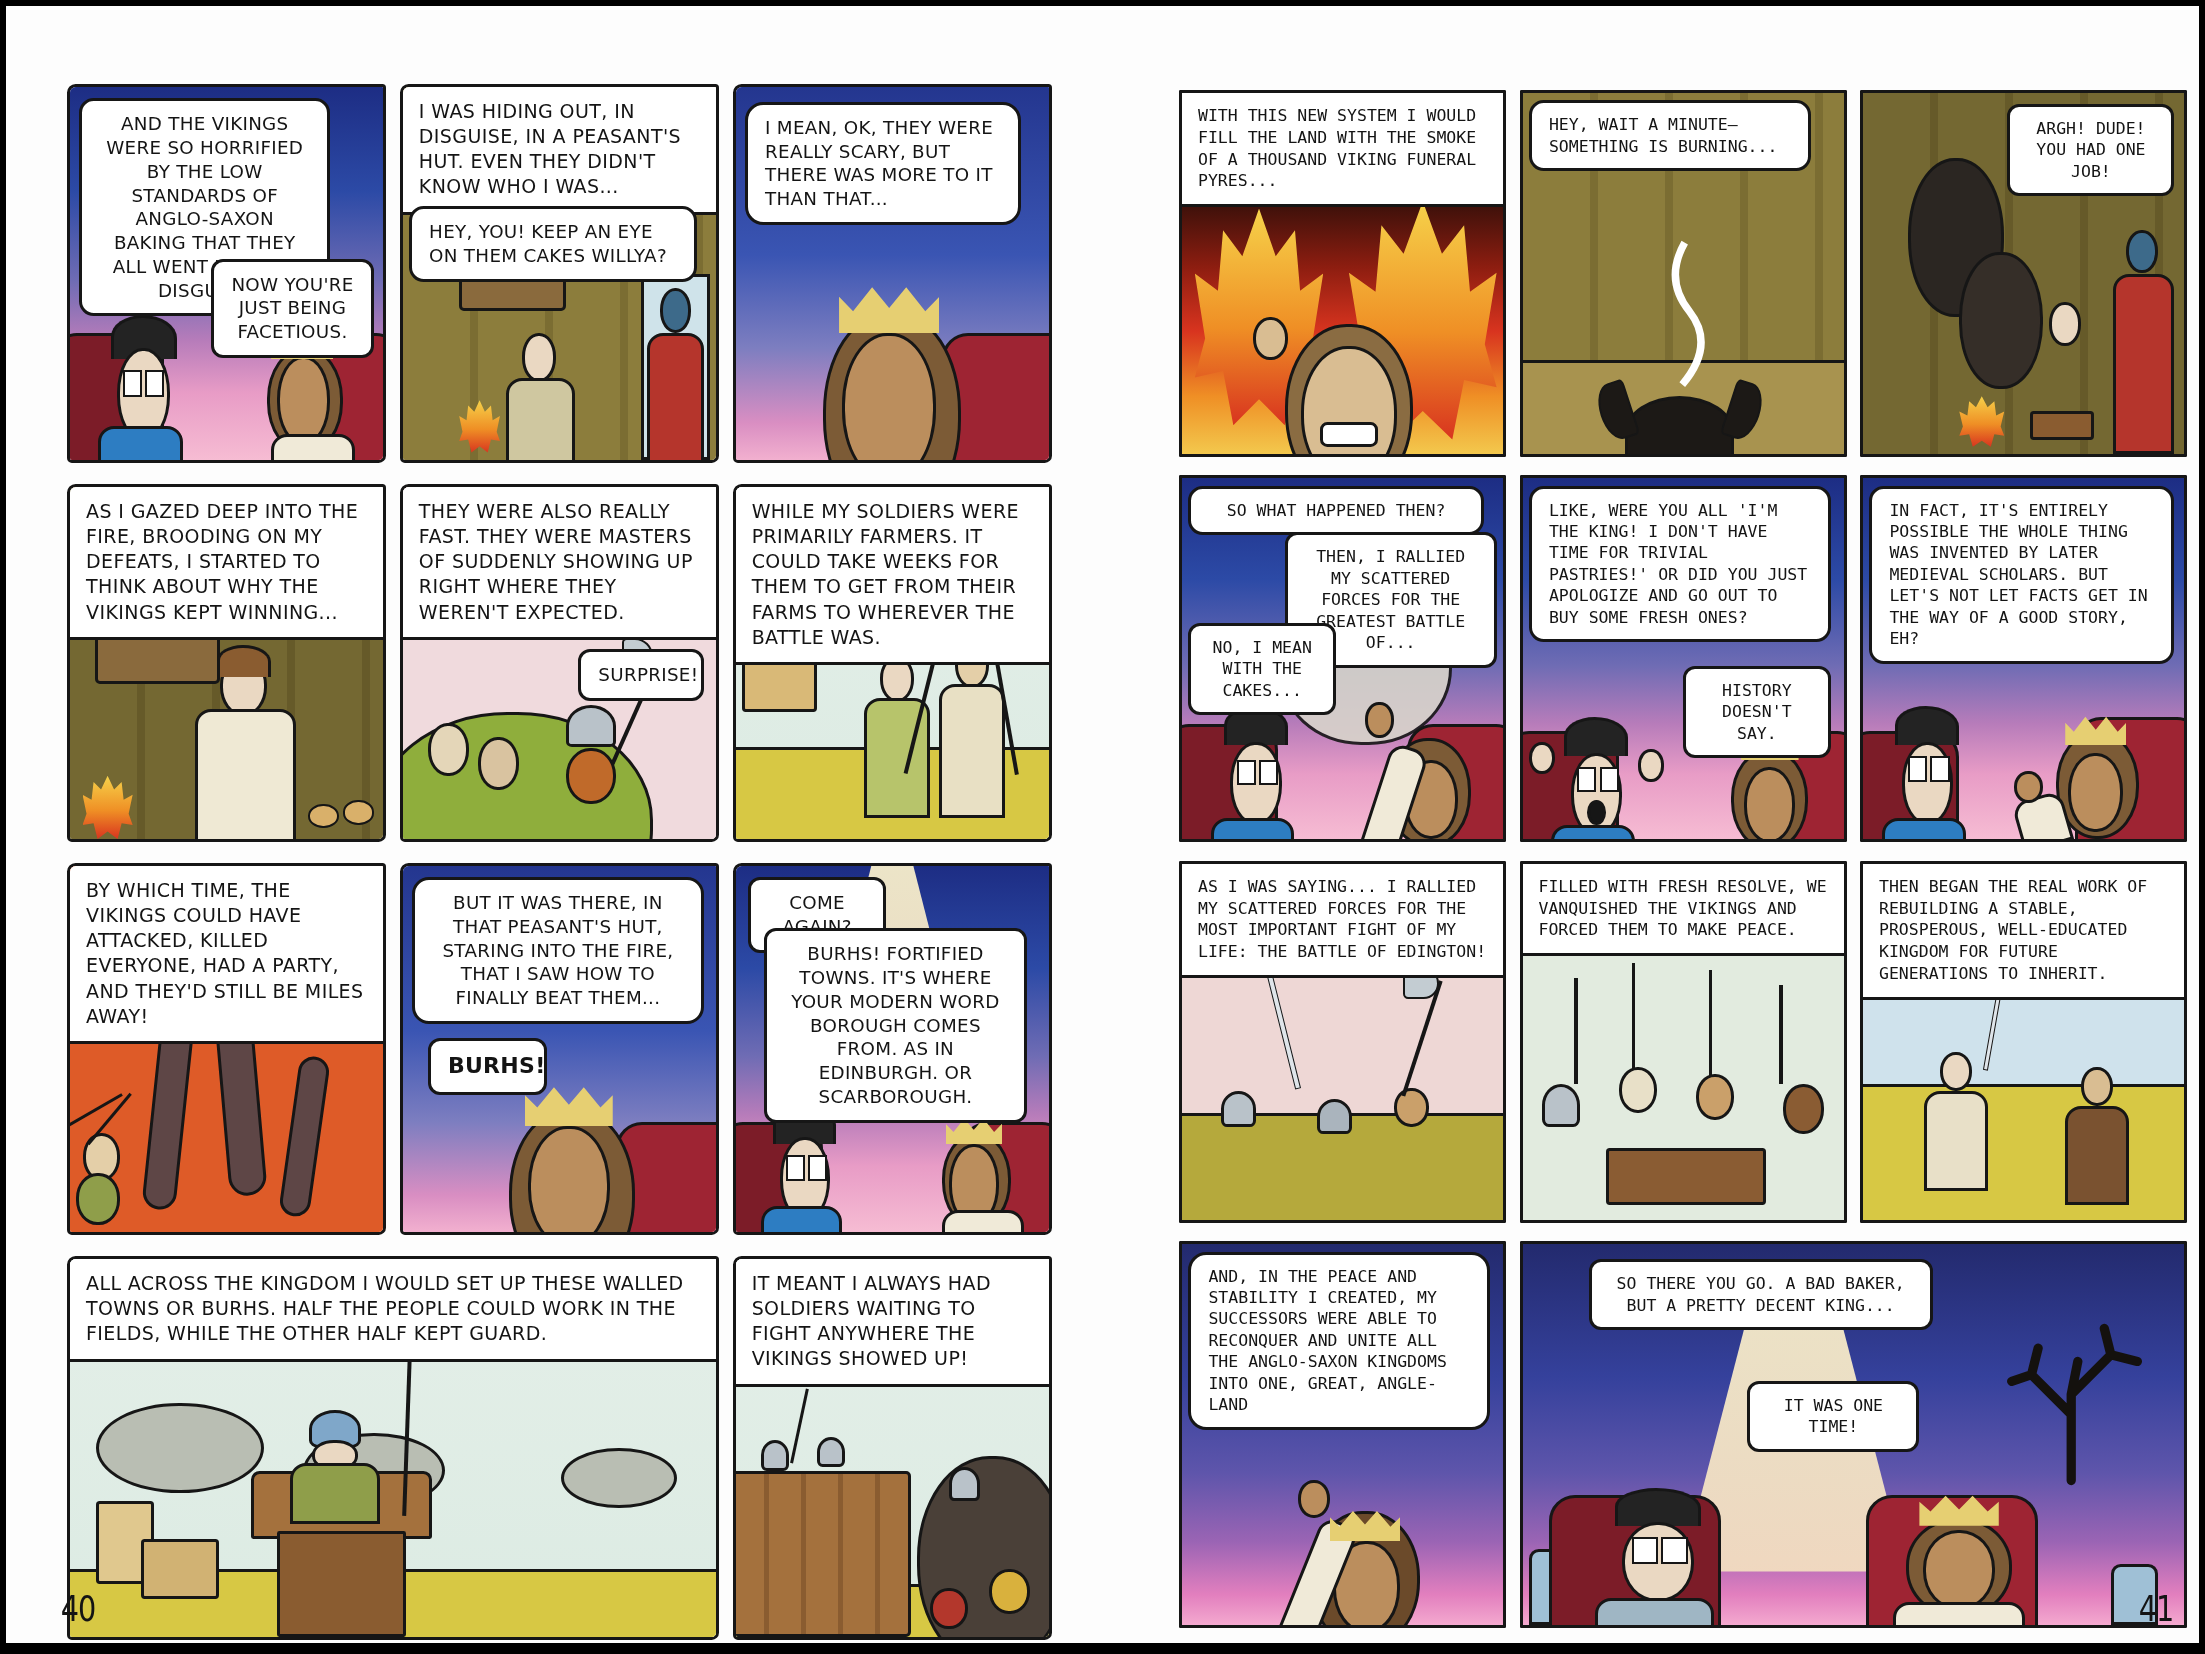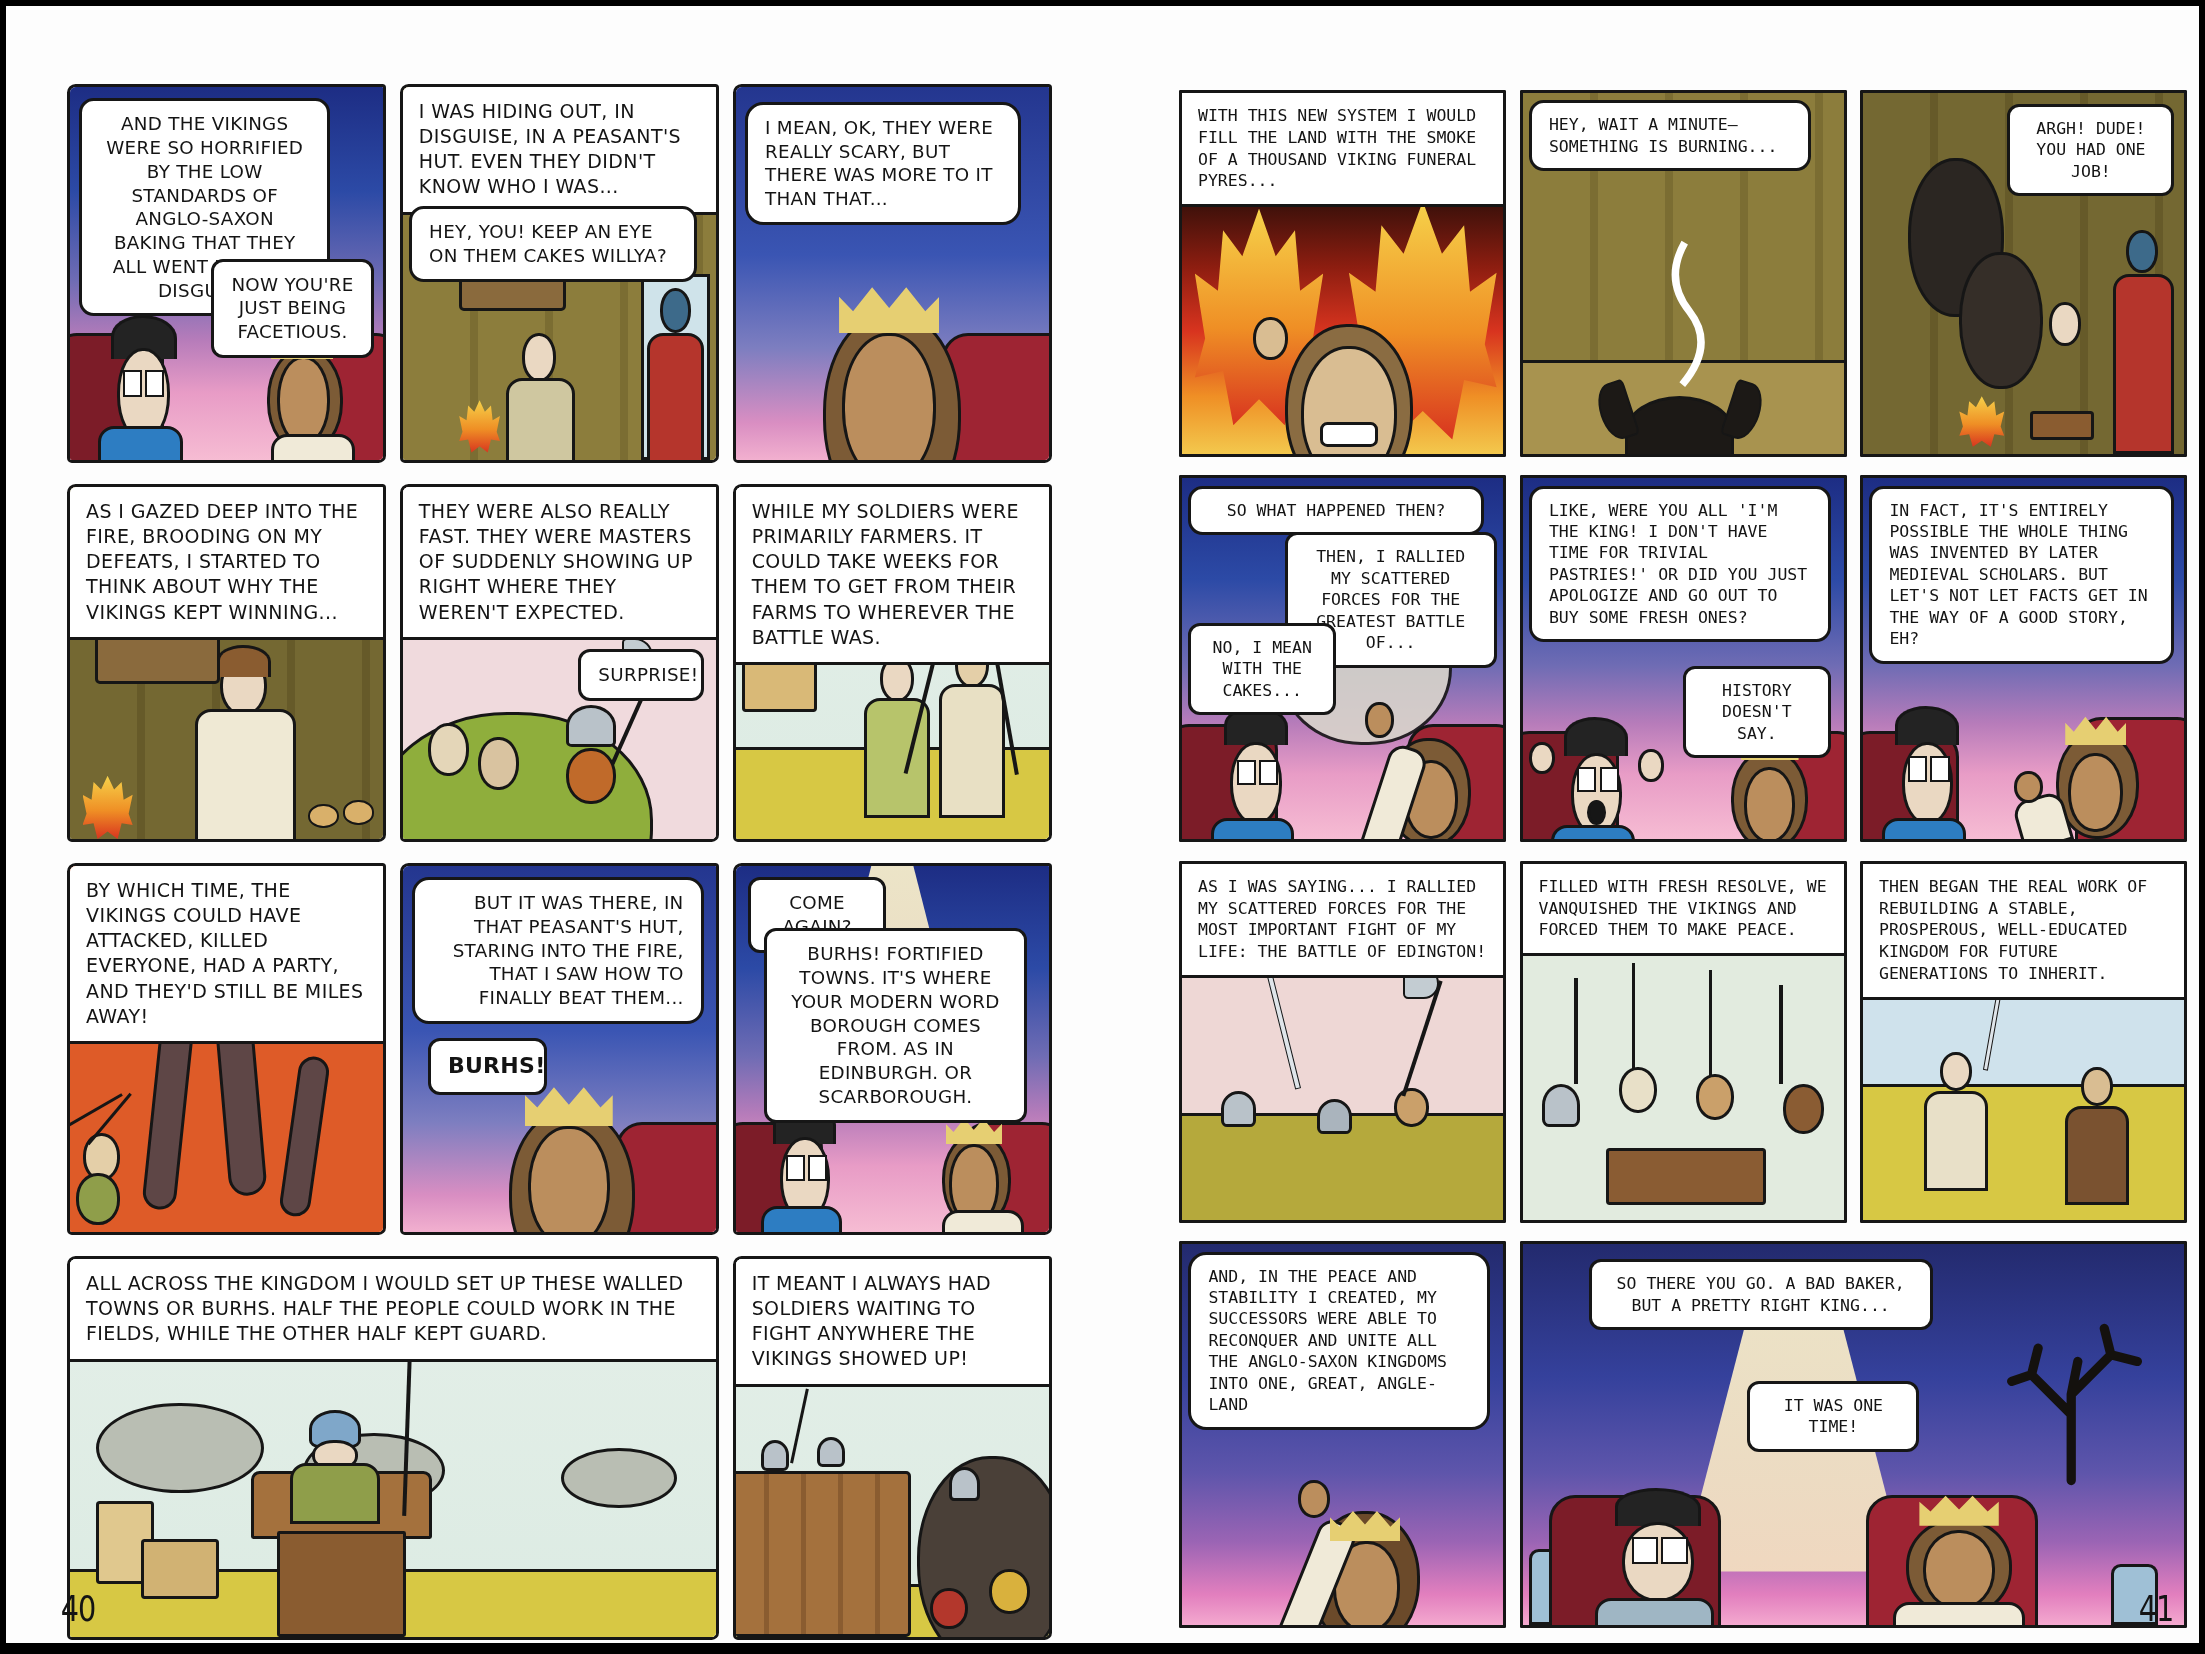--- a/index.html
+++ b/index.html
@@ -161,21 +161,21 @@
       <div class="cap">BY WHICH TIME, THE VIKINGS COULD HAVE ATTACKED, KILLED EVERYONE, HAD A PARTY, AND THEY'D STILL BE MILES AWAY!</div>
     </section>
 
     <section class="panel">
       <div class="scene sky-b">
         <div class="chair" style="right:-8%;bottom:-12%;width:40%;height:42%"></div>
         <div class="head" style="left:34%;bottom:-14%;width:40%;height:48%;background:#7c5b36"></div>
         <div class="crown" style="left:39%;bottom:29%;width:28%;height:12%"></div>
         <div class="head" style="left:40%;bottom:-4%;width:26%;height:33%;background:#bb8e5d"></div>
       </div>
-      <div class="bub" style="left:3%;top:3%;width:93%;text-align:right;border-radius:17px">BUT IT WAS THERE, IN THAT PEASANT'S HUT, STARING INTO THE FIRE, THAT I SAW HOW TO FINALLY BEAT THEM...</div>
+      <div class="bub" style="left:3%;top:3%;width:93%;text-align:center;border-radius:17px">BUT IT WAS THERE, IN THAT PEASANT'S HUT, STARING INTO THE FIRE, THAT I SAW HOW TO FINALLY BEAT THEM...</div>
       <div class="bub" style="left:8%;top:47%;width:38%;font-size:22px;font-weight:700">BURHS!</div>
     </section>
 
     <section class="panel">
       <div class="scene sky-a">
         <div class="beam" style="left:26%;top:0;width:48%;height:58%"></div>
         <div class="chair dk" style="left:-6%;bottom:-10%;width:34%;height:40%"></div>
         <div class="chair" style="right:-6%;bottom:-10%;width:34%;height:40%"></div>
         <div class="hair" style="left:12%;bottom:24%;width:20%;height:11%"></div>
         <div class="head" style="left:14%;bottom:3%;width:16%;height:23%;background:#ead8c2"></div>
@@ -387,21 +387,21 @@
         <div class="hair" style="left:14%;bottom:26%;width:13%;height:10%"></div>
         <div class="head" style="left:15%;bottom:6%;width:11%;height:21%;background:#ead8c2"></div>
         <div class="lens" style="left:16.5%;bottom:16%;width:4%;height:7%"></div>
         <div class="lens" style="left:21%;bottom:16%;width:4%;height:7%"></div>
         <div class="torso" style="left:11%;bottom:-8%;width:18%;height:15%;background:#9fb6c4"></div>
         <div class="head" style="left:58%;bottom:2%;width:16%;height:26%;background:#7c5b36"></div>
         <div class="crown" style="left:60%;bottom:26%;width:12%;height:9%"></div>
         <div class="head" style="left:60.5%;bottom:4%;width:11%;height:21%;background:#bb8e5d"></div>
         <div class="torso" style="left:56%;bottom:-8%;width:20%;height:14%;background:#f0ead8"></div>
       </div>
-      <div class="bub" style="left:10%;top:4%;width:52%">SO THERE YOU GO. A BAD BAKER, BUT A PRETTY RIGHT KING...</div>
+      <div class="bub" style="left:10%;top:4%;width:52%">SO THERE YOU GO. A BAD BAKER, BUT A PRETTY DECENT KING...</div>
       <div class="bub" style="left:34%;top:36%;width:26%">IT WAS ONE TIME!</div>
     </section>
   </div>
 
   <div class="pgnum" style="left:51px;top:1583px">40</div>
   <div class="pgnum" style="left:2129px;top:1583px">41</div>
 </div>
 
 
 </body></html>

